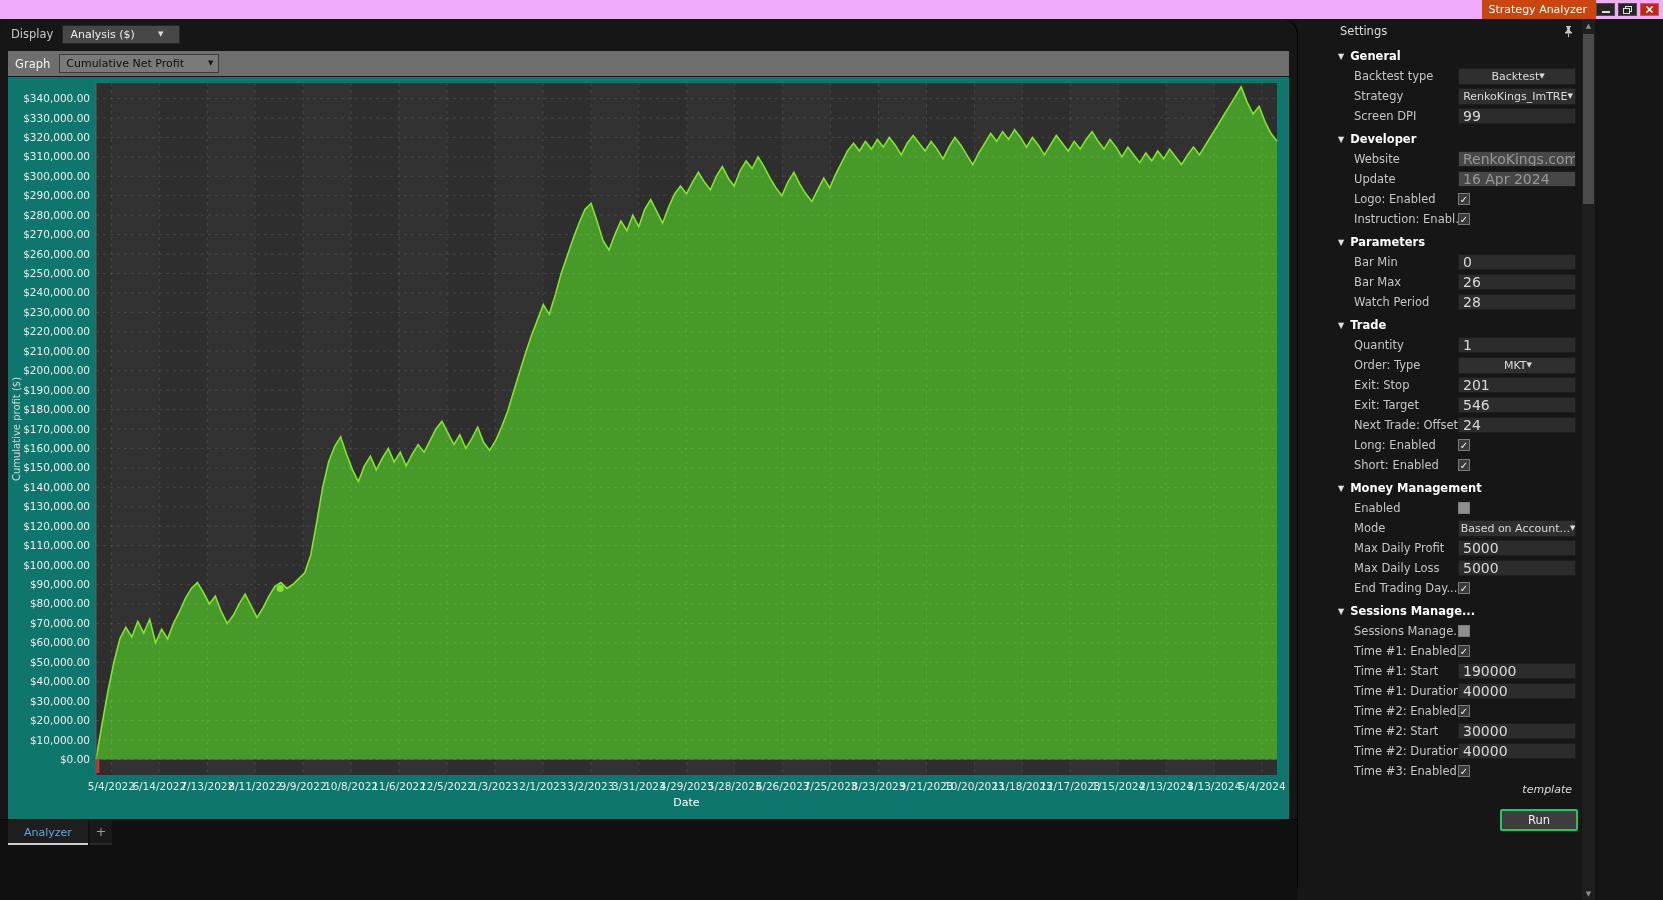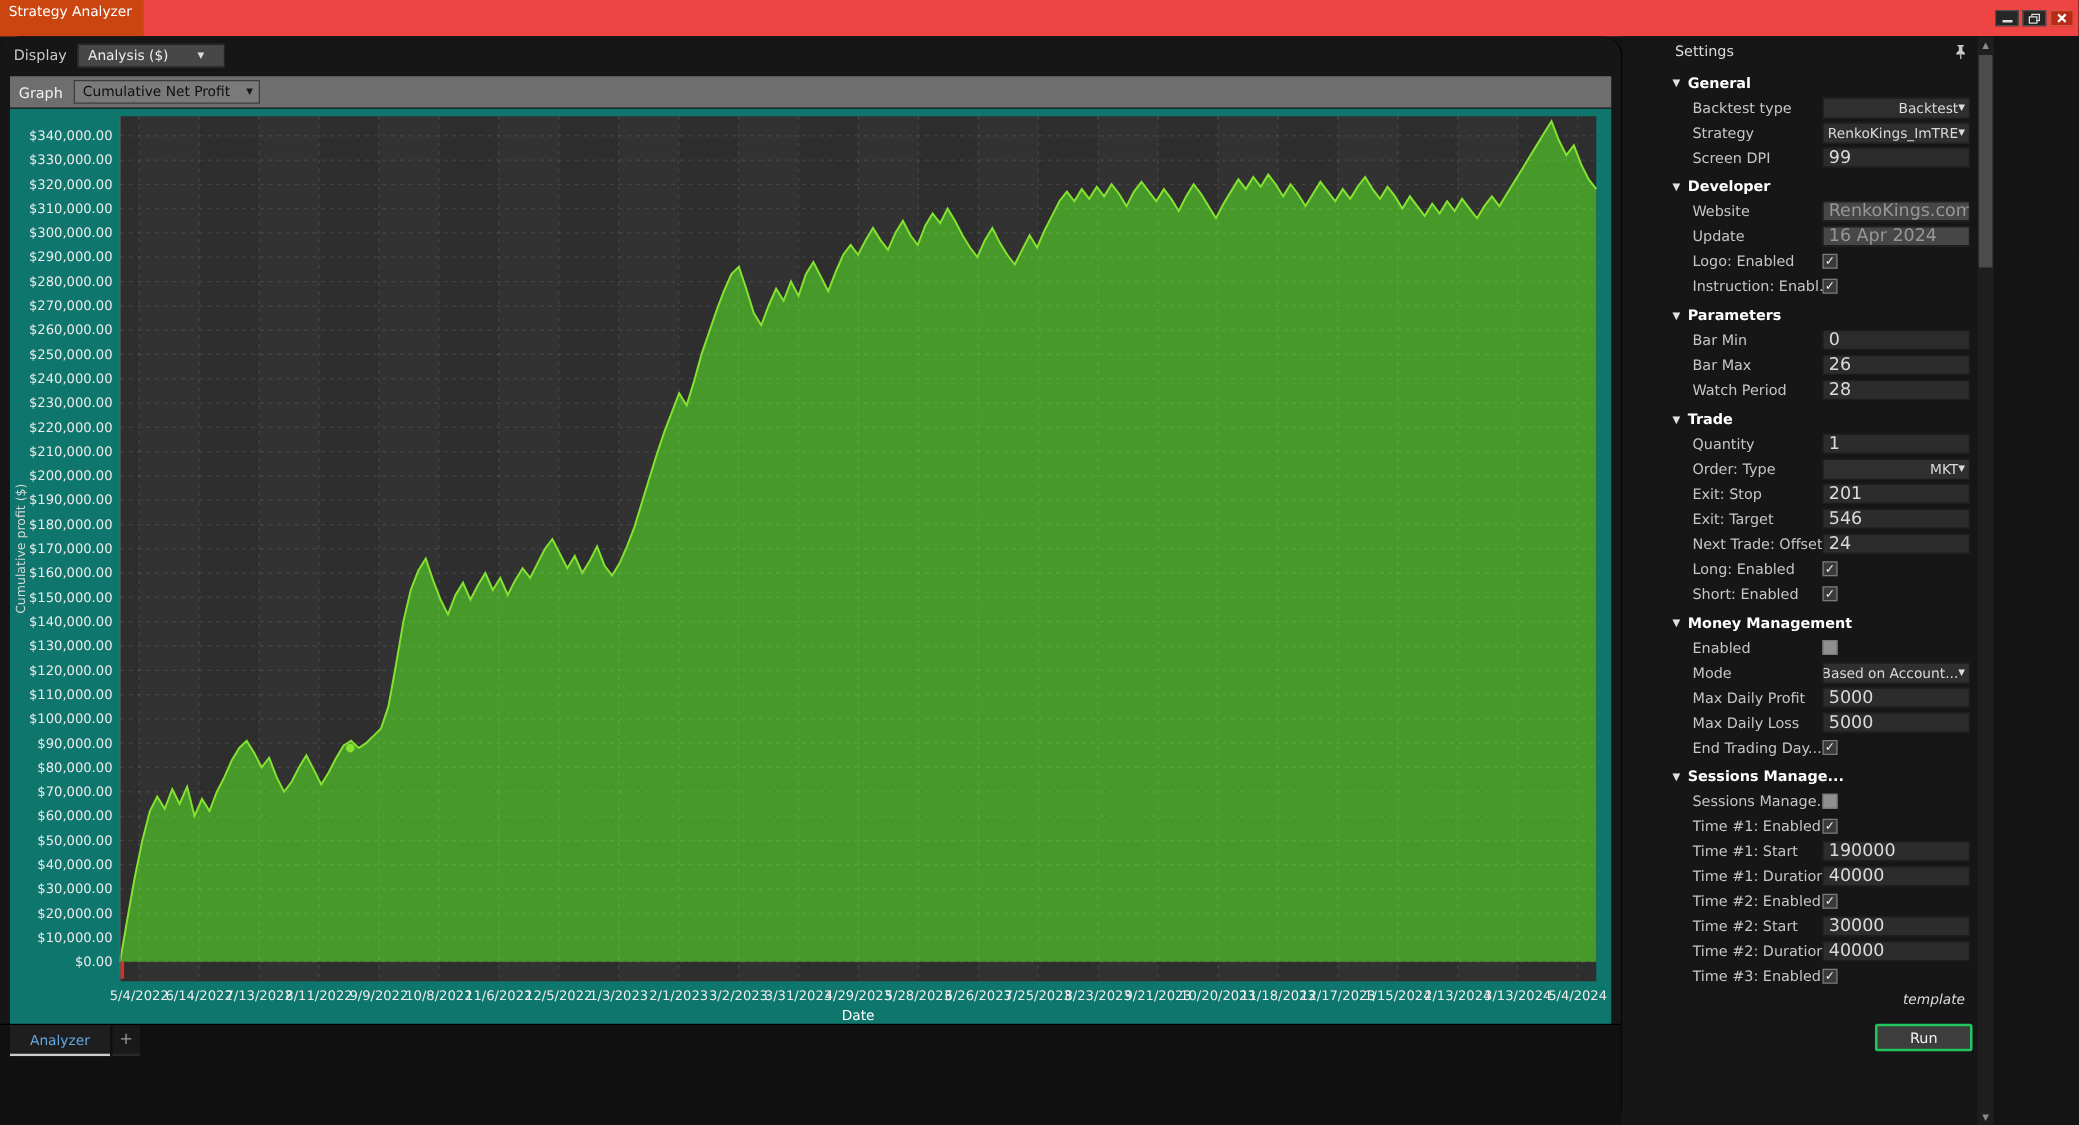--- a/index.html
+++ b/index.html
@@ -1,40 +1,40 @@
 <!DOCTYPE html>
 <html><head>
 <meta charset="utf-8">
 <style>
   * { box-sizing: border-box; margin: 0; padding: 0; }
   html,body { width:1663px; height:900px; background:#000; overflow:hidden;
               font-family:"DejaVu Sans","Liberation Sans",sans-serif; }
   .window { width:1663px; height:900px; background:#141414; display:flex; flex-direction:column; }
 
   
-  .titlebar { height:29px; background:#ef4444; display:flex; justify-content:space-between; align-items:stretch; flex:none; }
+  .titlebar { height:19px; background:#f0abfc; display:flex; justify-content:flex-end; align-items:stretch; flex:none; }
   .title-tab { background:#cb4511; color:#fff; font-size:11px; padding:3px 9px 2px 7px; white-space:nowrap; }
   .win-controls { display:flex; align-items:center; gap:3px; padding-right:4px; }
   .win-btn { width:19px; height:13px; background:#262626; border:1px solid #4d4d4d; display:flex; align-items:center; justify-content:center; }
   .win-btn.close { background:#b92b18; border-color:#d05a42; }
 
   
   .content { flex:1; display:flex; min-height:0; }
   .left { flex:1; min-width:0; display:flex; flex-direction:column; background:#161616; border-right:1px solid #000;border-radius:16px; }
 
   .display-row { height:30px; flex:none; display:flex; align-items:center; gap:9px; padding:0 0 0 11px; }
   .ui-label { color:#c9c9c9; font-size:11.5px; }
   .dropdown { height:19px; background:#474747; border:1px solid #242424; color:#ececec; font-size:11px;
               display:flex; align-items:center; justify-content:space-between; gap:12px; padding:0 16px 0 7px; min-width:118px; }
   .dd-arrow { font-size:7px; color:#dcdcdc; line-height:1; }
 
   .graph-row { height:25px; flex:none; margin:2px 8px 1px 8px; background:#6e6e6e; display:flex; align-items:center; gap:9px; padding:0 7px;text-align:center; }
   .graph-row .ui-label { color:#f2f2f2; }
   .graph-dd { height:19px; background:#7a7a7a; border:1px solid #3c3c3c; color:#0e0e0e; font-size:11px;
-              display:flex; align-items:center; gap:13px; padding:0 5px 0 6px; }
+              display:flex; align-items:center; gap:24px; padding:0 5px 0 6px; }
   .graph-dd .dd-arrow { color:#161616; }
 
   #chart-area { flex:1; min-height:0; margin:0 8px; position:relative; background:#0f766e; }
   #chart-svg { position:absolute; inset:0; }
 
   .tabbar { height:26px; flex:none; background:#101010; display:flex; align-items:stretch; padding-left:8px; border-top:1px solid #000; }
   .tab { background:#1e1e1e; color:#63a8e2; font-size:11px; padding:6px 16px 4px; border-bottom:2px solid #cfcfcf; }
   .tab-add { width:22px; background:#191919; color:#9a9a9a; font-size:13px; display:flex; align-items:center; justify-content:center; margin-left:2px; border-bottom:2px solid #2a2a2a; }
   .bottom-space { height:55px; flex:none; background:#101010; }
 
@@ -44,21 +44,21 @@
   .settings-header { height:24px; flex:none; display:flex; align-items:center; justify-content:space-between; padding:0 8px 0 10px; color:#dcdcdc; font-size:11.5px; }
   .settings-body { flex:none; }
   .sec-header { display:flex; align-items:center; gap:6px; height:20px; margin-top:3px; padding-left:8px; color:#fff; font-weight:bold; font-size:11.5px; white-space:nowrap; }
   .sec-header .tri { font-size:8px; color:#e0e0e0; font-weight:normal; }
   .set-row { display:flex; align-items:center; height:20px; padding-left:24px; padding-right:6px; }
   .row-label { flex:1; color:#c6c6c6; font-size:11.5px; white-space:nowrap; overflow:hidden; }
   .field-slot { width:118px; flex:none; display:flex; align-items:center; }
   .inp { width:118px; height:16px; background:#2c2c2c; border:1px solid #1d1d1d; color:#dadada; font-size:14px; line-height:14px; padding:0 4px; overflow:hidden; white-space:nowrap; }
   .inp.ro { background:#474747; color:#979797; }
   .sdd { width:118px; height:17px; background:#2f2f2f; border:1px solid #1d1d1d; color:#dadada; font-size:11px;
-         display:flex; align-items:center; justify-content:flex-end; padding:0 3px 0 5px; overflow:hidden; white-space:nowrap; }
+         display:flex; align-items:center; justify-content:center; padding:0 3px 0 5px; overflow:hidden; white-space:nowrap; }
   .cb { width:12px; height:12px; border:1px solid #7a7a7a; background:#3a3a3a; color:#f2f2f2; font-size:10px; line-height:11px; text-align:center; }
   .cb.unchecked { background:#8f8f8f; }
   .template-row { text-align:right; padding-right:10px; color:#dcdcdc; font-style:italic; font-size:11px; height:20px; margin-top:2px; }
   .settings-footer { height:34px; flex:none; display:flex; align-items:center; justify-content:flex-end; padding-right:4px; }
   .run-btn { width:78px; height:22px; background:#3d3d3d; border:2px solid #22c55e; border-radius:2px; color:#f2f2f2; font-size:11.5px; display:flex; align-items:center; justify-content:center; }
 
   .vscroll { width:13px; flex:none; background:#1e1e1e; position:relative; }
   .sb-btn { height:13px; display:flex; align-items:center; justify-content:center; color:#8c8c8c; font-size:7px; }
   .sb-down { position:absolute; bottom:0; left:0; right:0; }
   .sb-thumb { position:absolute; top:15px; left:1px; right:1px; height:170px; background:#4b4b4b; }

